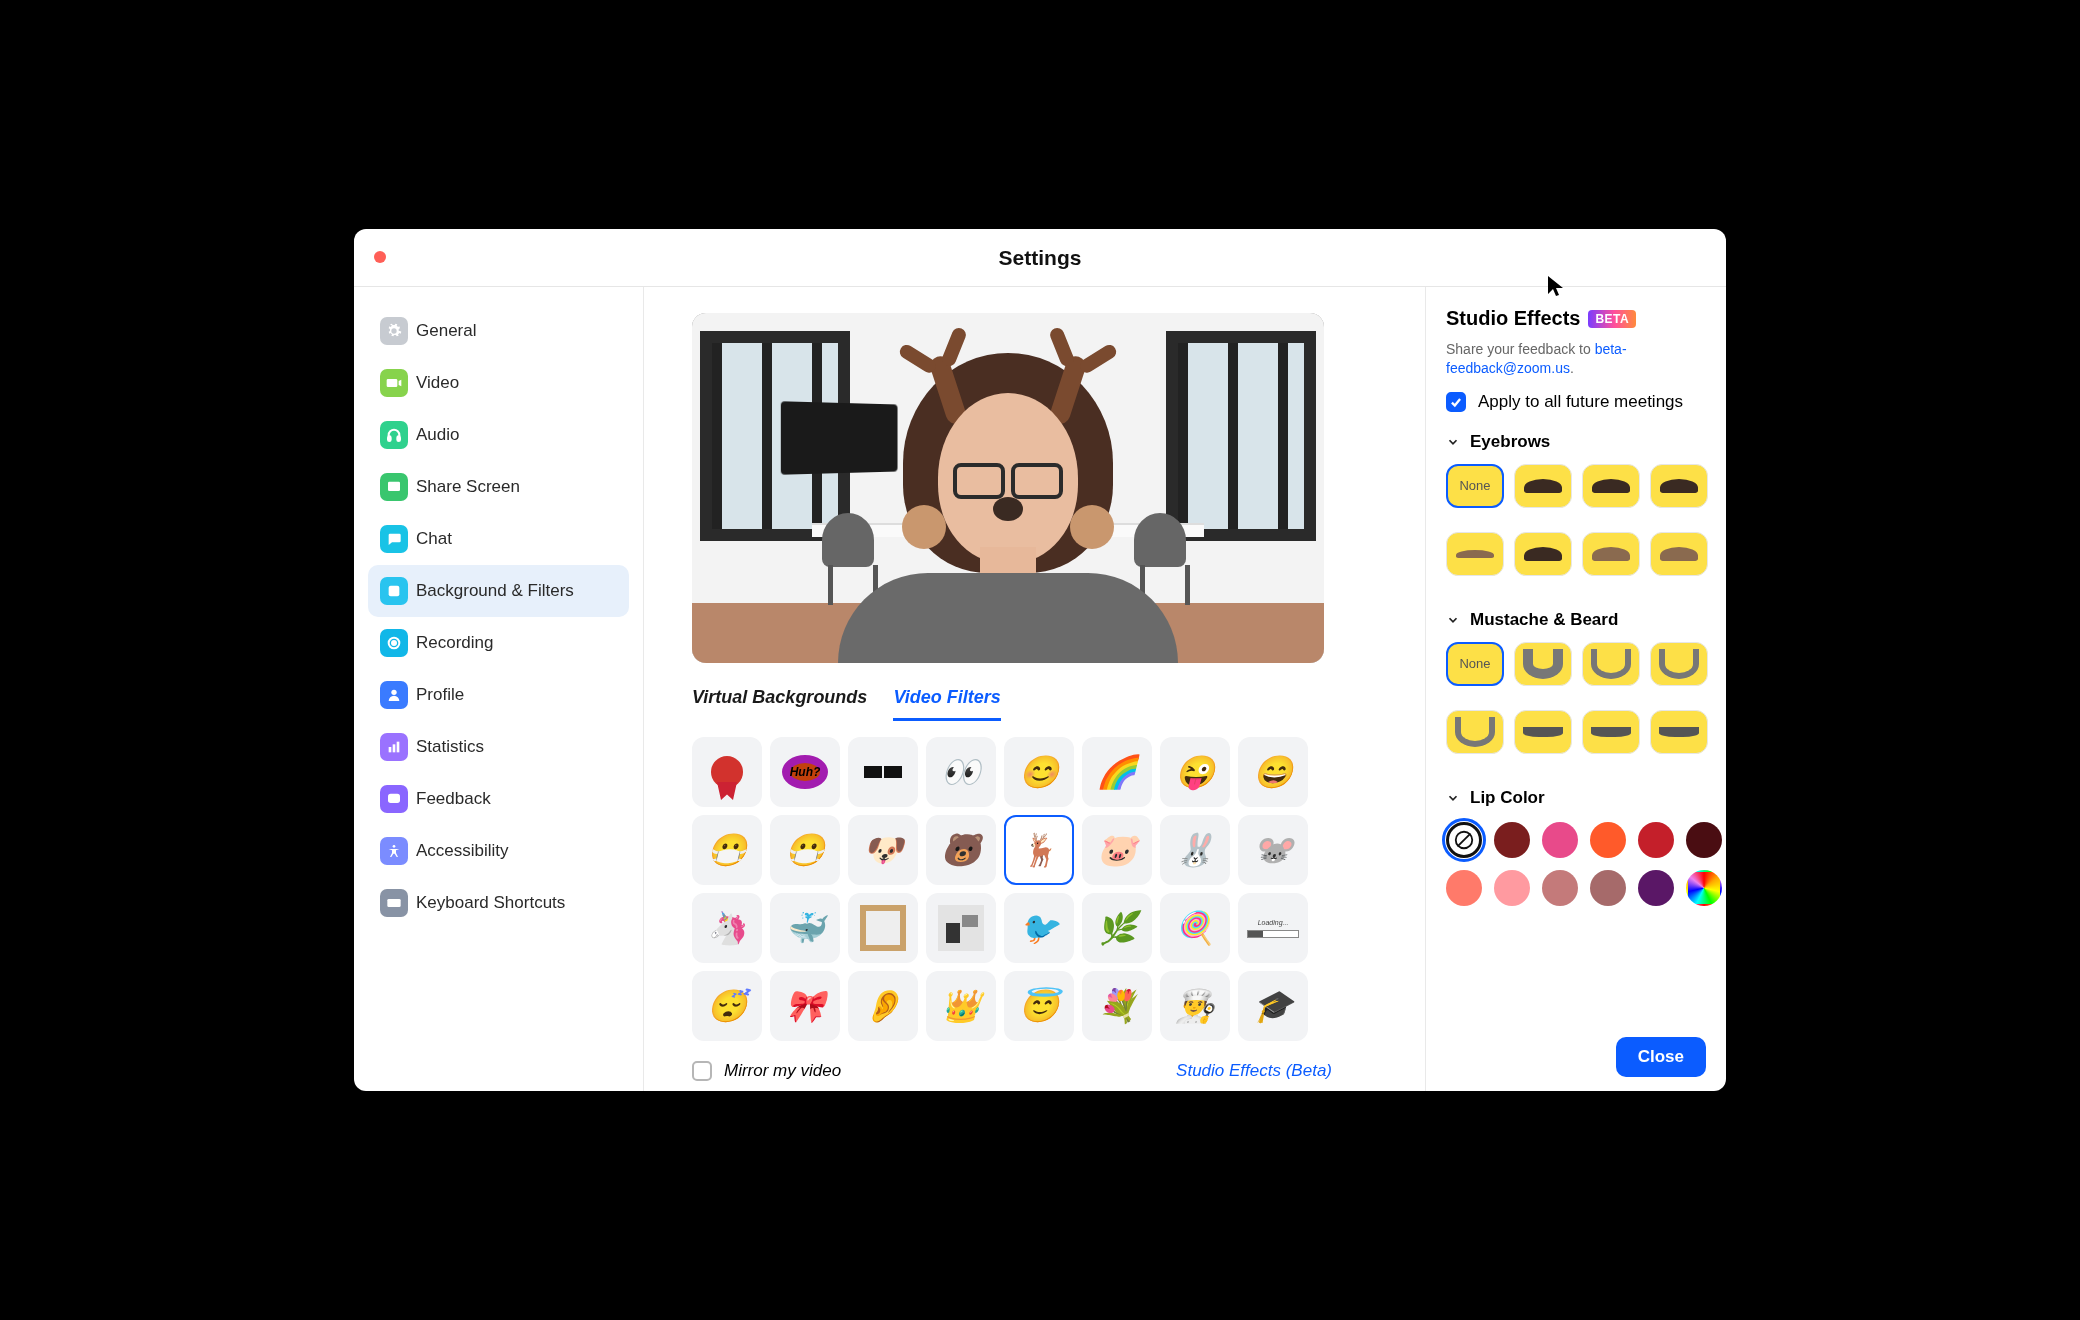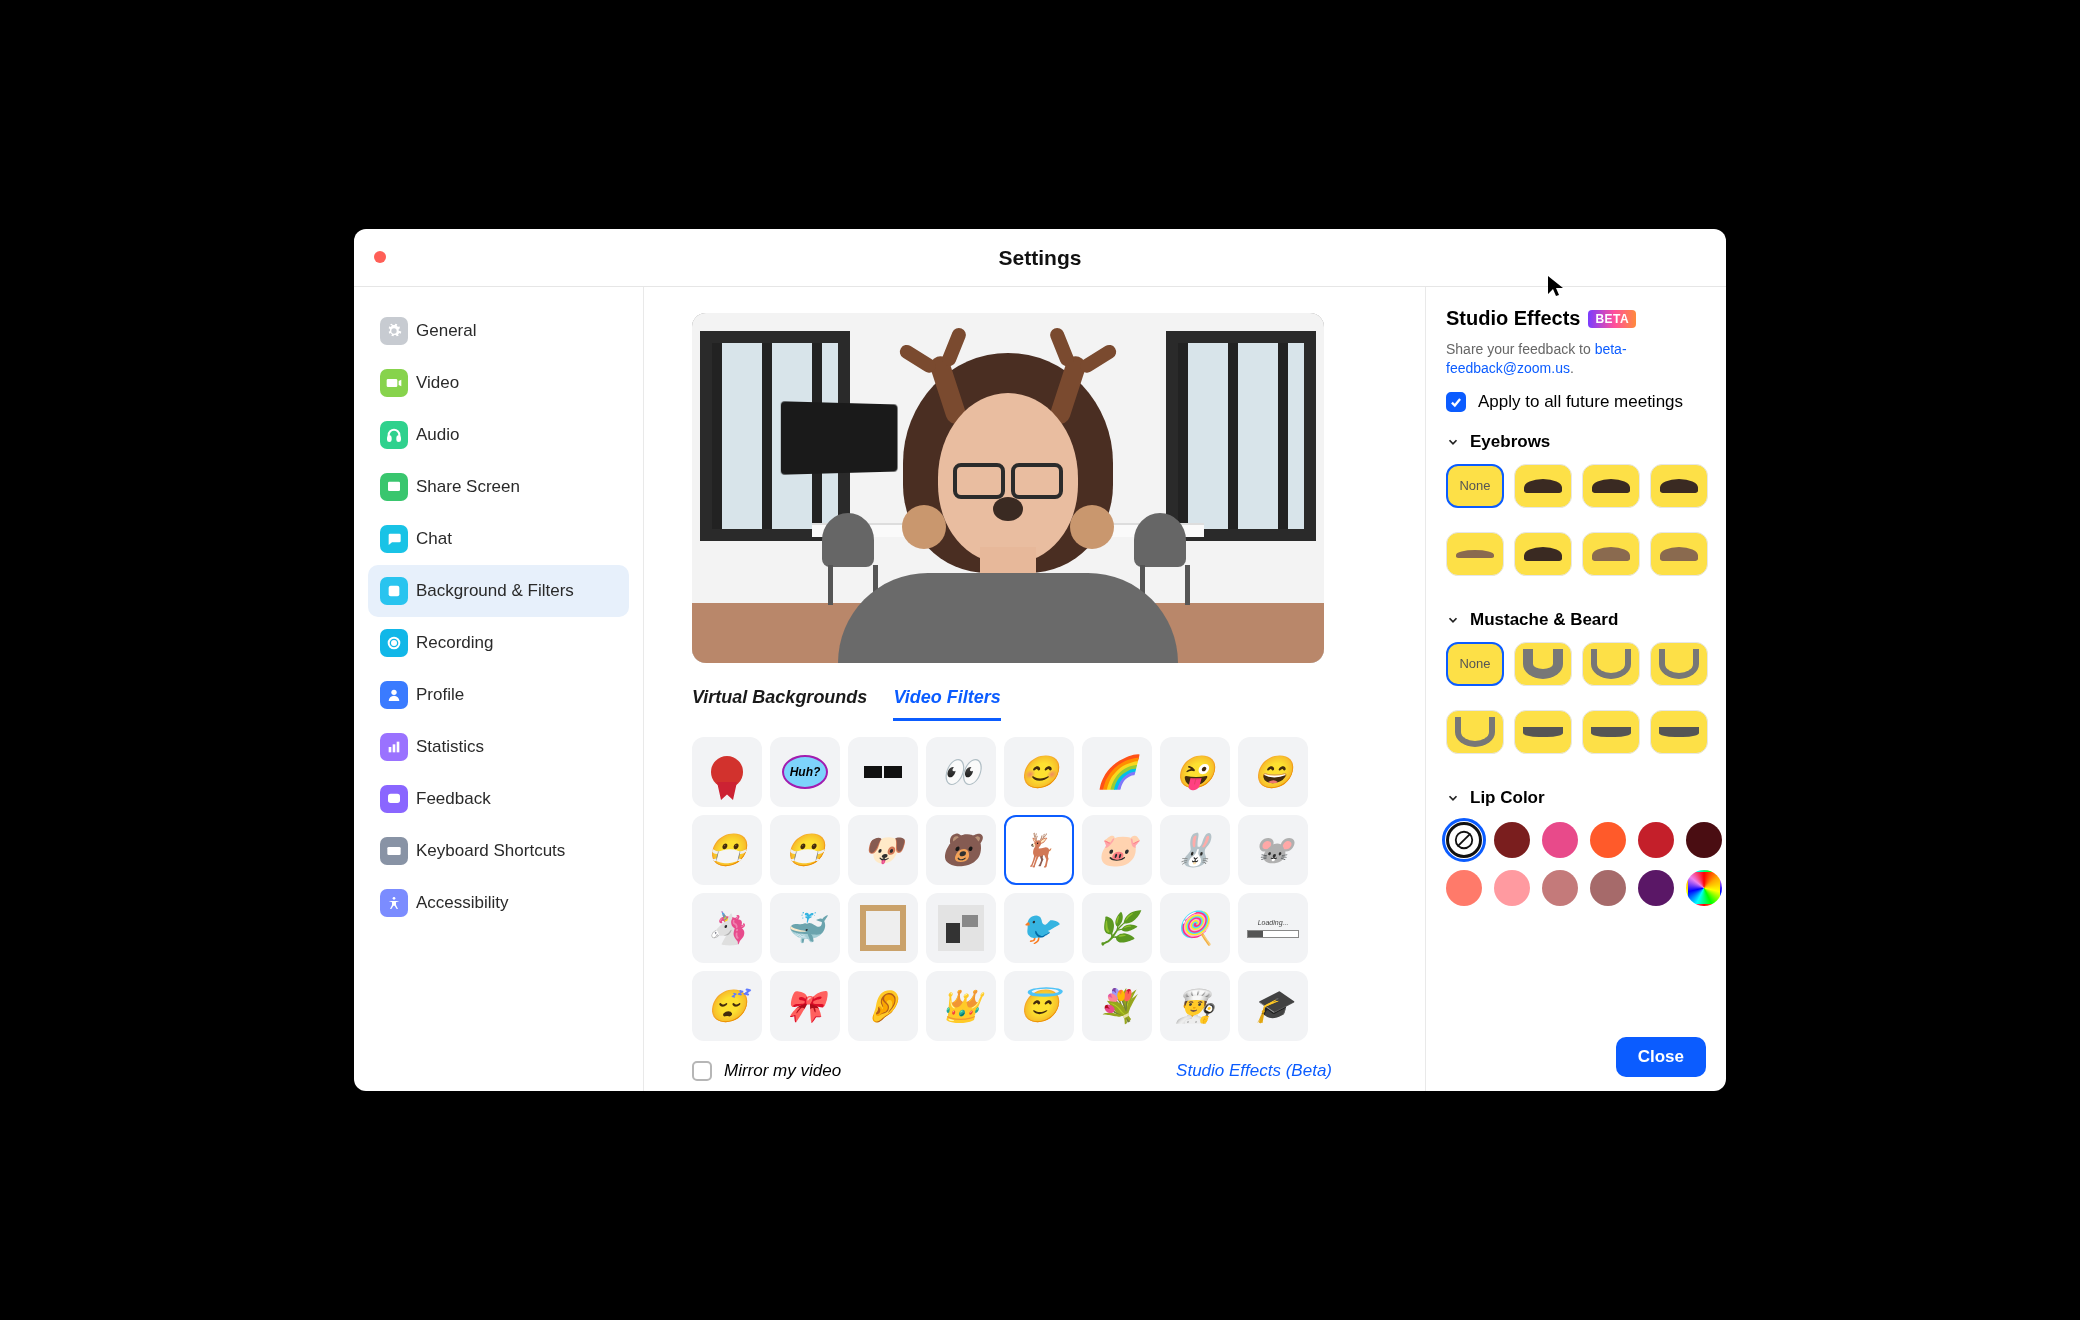--- a/index.html
+++ b/index.html
@@ -197,21 +197,21 @@
     margin-top:auto;
     align-self:flex-end;
     background:#0b5cff; color:#fff;
     border:none; border-radius:10px;
     padding: 10px 22px; font-size:17px; font-weight:600; cursor:pointer;
   }
 
   .cursor { position:absolute; top:45px; right:160px; font-size:22px; color:#000; pointer-events:none; }
 
   
-  .huh-bubble { background:#7dd3fc; border-radius:50%; width:46px; height:34px; display:flex; align-items:center; justify-content:center; font-size:12px; font-weight:700; border:2px solid #a21caf; }
+  .huh-bubble { background:#c2410c; border-radius:50%; width:46px; height:34px; display:flex; align-items:center; justify-content:center; font-size:12px; font-weight:700; border:8px solid #a21caf; }
   .loading-bar { width:52px; height:8px; background:#fff; border:1px solid #888; position:relative; }
   .loading-bar::before { content:""; position:absolute; left:0; top:0; bottom:0; width:30%; background:#555; }
   .loading-wrap { display:flex; flex-direction:column; align-items:center; gap:4px; }
   .loading-label { font-size:7px; color:#444; }
   .ribbon { width:32px; height:32px; background:#d2322d; border-radius:50%; position:relative; }
   .ribbon::after { content:""; position:absolute; left:6px; top:26px; width:20px; height:18px; background:#c23; clip-path: polygon(0 0, 100% 0, 80% 100%, 50% 70%, 20% 100%); }
   .pixel-wrap { display:flex; gap:2px; }
   .pixel-wrap span { width:18px; height:12px; background:#111; }
   .photo-frame { width:46px; height:46px; border:6px solid #caa26b; background:#eee; display:flex; align-items:center; justify-content:center; }
   .gallery { width:46px; height:46px; background:#e3e3e3; position:relative; }
@@ -318,42 +318,42 @@
             <svg viewBox="0 0 24 24" fill="currentColor">
               <rect x="3" y="4" width="18" height="14" rx="4"></rect>
               <circle cx="9" cy="10" r="1.5" fill="#fff"></circle>
               <circle cx="15" cy="10" r="1.5" fill="#fff"></circle>
               <path d="M8 14c1 1.5 3 2 4 2s3-.5 4-2" stroke="#fff" stroke-width="1.5" fill="none"></path>
             </svg>
           </span>
           <span>Feedback</span>
         </div>
         <div class="side-item">
+          <span class="si-icon" style="background:#7b8cff">
+            <svg viewBox="0 0 24 24" fill="currentColor">
+              <circle cx="12" cy="5" r="2"></circle>
+              <path d="M4 9h16l-5 2v4l3 6h-2l-3-5h-2l-3 5H6l3-6v-4z"></path>
+            </svg>
+          </span>
+          <span>Accessibility</span>
+        </div>
+        <div class="side-item">
           <span class="si-icon" style="background:#8893a5">
             <svg viewBox="0 0 24 24" fill="currentColor">
               <rect x="2" y="6" width="20" height="12" rx="2"></rect>
               <g fill="#fff">
                 <rect x="5" y="9" width="2" height="2"></rect>
                 <rect x="9" y="9" width="2" height="2"></rect>
                 <rect x="13" y="9" width="2" height="2"></rect>
                 <rect x="17" y="9" width="2" height="2"></rect>
                 <rect x="7" y="13" width="10" height="2"></rect>
               </g>
             </svg>
           </span>
           <span>Keyboard Shortcuts</span>
-        </div>
-        <div class="side-item">
-          <span class="si-icon" style="background:#7b8cff">
-            <svg viewBox="0 0 24 24" fill="currentColor">
-              <circle cx="12" cy="5" r="2"></circle>
-              <path d="M4 9h16l-5 2v4l3 6h-2l-3-5h-2l-3 5H6l3-6v-4z"></path>
-            </svg>
-          </span>
-          <span>Accessibility</span>
         </div>
       </nav>
 
     <div class="main">
 
       <div class="preview">
         <div class="win-l"></div>
           <div class="win-r"></div>
         <div class="tv"></div>
           <div class="table"></div>

